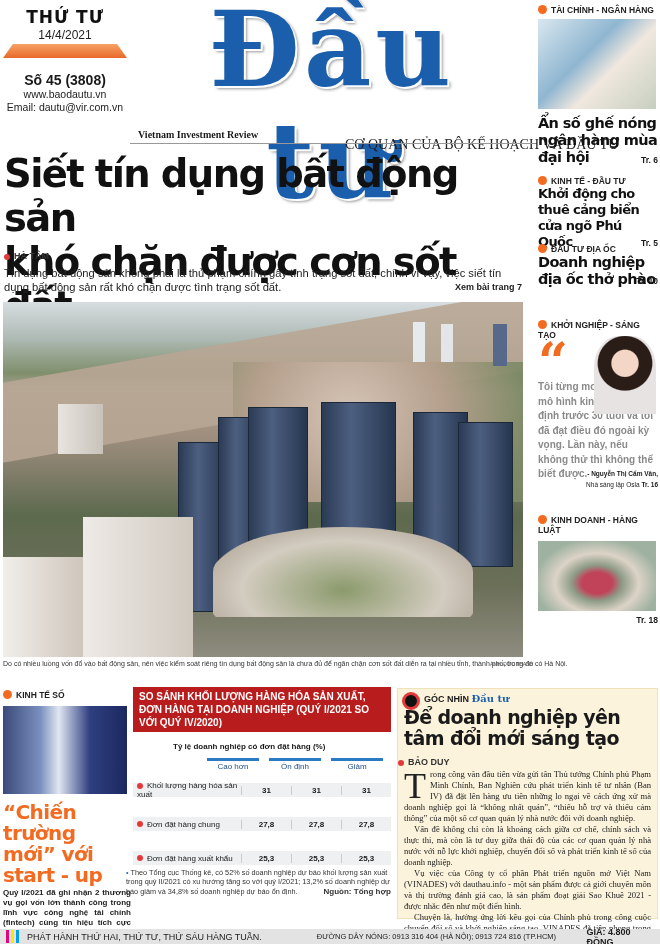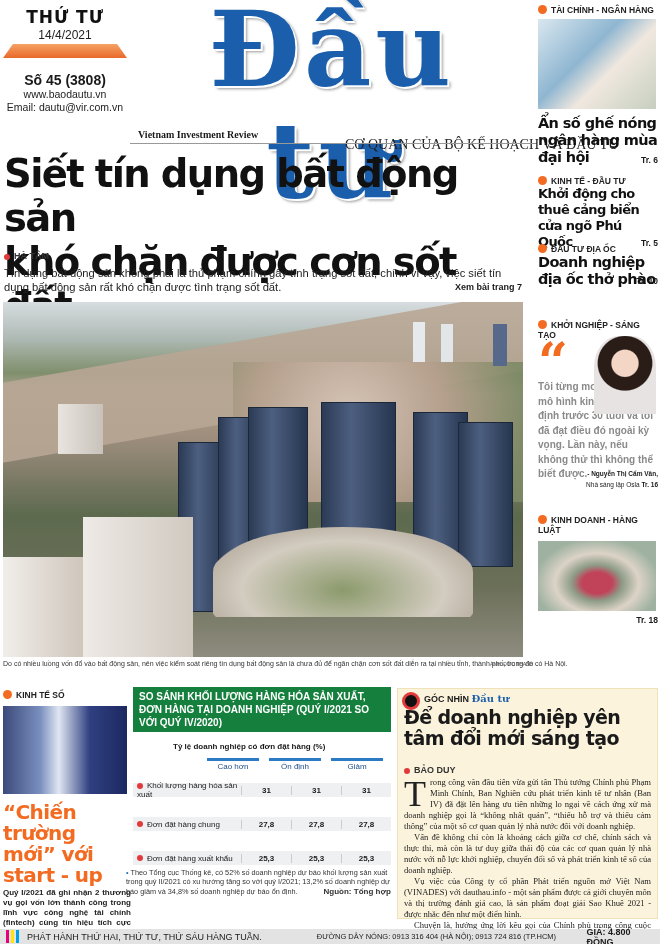--- a/index.html
+++ b/index.html
@@ -34,21 +34,21 @@
 .rc{left:538px;width:120px}
 .sec{font-size:8.5px;font-weight:bold;color:#222}
 .rhead{font-family:"DejaVu Sans",sans-serif;font-weight:bold;font-size:14.5px;line-height:17px;letter-spacing:-.6px;color:#111}
 .tr{font-size:8.5px;font-weight:bold;float:right;margin-top:4px}
 .small{font-size:8.5px;line-height:12px;color:#222}
 .quote{font-size:10px;line-height:14.5px;color:#8a8a8a;font-weight:bold}
 .orange{color:#f26b21}
 .img{overflow:hidden}
 
 .chartbox{left:133px;top:687px;width:258px}
-.charttitle{background:#15803d;color:#fff;font-weight:bold;font-size:10px;line-height:13px;padding:3px 6px}
+.charttitle{background:#b91c1c;color:#fff;font-weight:bold;font-size:10px;line-height:13px;padding:3px 6px}
 .csub{font-size:8px;font-weight:bold;text-align:left;margin:10px 0 7px 40px}
 .tags{display:flex;justify-content:flex-end;gap:10px;padding-right:8px}
 .tag{font-size:8px;color:#1f4f8a;border-top:3px solid #2a7bc4;width:52px;text-align:center;padding-top:1px}
 .row{display:flex;background:#eef0f2;height:14px;align-items:center;font-size:8px;margin-top:20px}
 .row .lab{width:108px;padding-left:4px}
 .row .v{width:50px;text-align:center;font-weight:bold;border-left:1px solid #ccc}
 .notes{left:126px;top:868px;width:265px;font-size:7.3px;line-height:9.4px;color:#333}
 .notes .b{color:#1f6fb5}
 .goc{left:397px;top:688px;width:261px;height:231px;background:#fbf3dc;border:1px solid #f0e2b8}
 .gochead{font-size:9px;font-weight:bold;padding:4px 0 0 26px}
@@ -176,21 +176,21 @@
 </div>
 <div class="abs notes">
   <div><span class="b">• </span><span>Theo Tổng cục Thống kê, có 52% số doanh nghiệp dự báo khối lượng sản xuất trong quý II/2021 có xu hướng tăng so với quý I/2021; 13,2% số doanh nghiệp dự báo giảm và 34,8% số doanh nghiệp dự báo ổn định.</span></div>
   <div style="text-align:right;font-weight:bold;font-size:8px;margin-top:-9px">Nguồn: Tổng hợp</div>
 </div>
 
 <div class="abs goc">
   <div class="gocicon"></div>
   <div class="gochead"><span>GÓC NHÌN</span> <span style="color:#1b5fac;font-family:'DejaVu Serif',serif;font-size:10px">Đầu tư</span></div>
   <div class="gochl">Để doanh nghiệp yên tâm đổi mới sáng tạo</div>
-  <div class="byline" style="padding-left:6px;margin-top:16px"><span class="dot"></span><span>BẢO DUY</span></div>
+  <div class="byline" style="margin-top:8px"><span class="dot"></span><span>BẢO DUY</span></div>
   <div class="gocbody">
     <p><span class="dropcap">T</span><span>rong công văn đầu tiên vừa gửi tân Thủ tướng Chính phủ Phạm Minh Chính, Ban Nghiên cứu phát triển kinh tế tư nhân (Ban IV) đã đặt lên hàng ưu tiên những lo ngại về cách ứng xử mà doanh nghiệp gọi là “không nhất quán”, “thiếu hỗ trợ và thiếu cảm thông” của một số cơ quan quản lý nhà nước đối với doanh nghiệp.</span></p>
     <p style="text-indent:10px">Vấn đề không chỉ còn là khoảng cách giữa cơ chế, chính sách và thực thi, mà còn là tư duy giữa thái độ của các cơ quan quản lý nhà nước với nỗ lực khởi nghiệp, chuyển đổi số và phát triển kinh tế số của doanh nghiệp.</p>
     <p style="text-indent:10px">Vụ việc của Công ty cổ phần Phát triển nguồn mở Việt Nam (VINADES) với dauthau.info - một sản phẩm được cả giới chuyên môn và thị trường đánh giá cao, là sản phẩm đoạt giải Sao Khuê 2021 - được nhắc đến như một điển hình.</p>
     <p style="text-indent:10px">Chuyện là, hưởng ứng lời kêu gọi của Chính phủ trong công cuộc chuyển đổi số và khởi nghiệp sáng tạo, VINADES đã tiên phong trong việc đưa các giải pháp khai thác dữ liệu công khai, dữ liệu mở của Chính phủ vào ứng dụng chuyển đổi số cho doanh nghiệp.</p>
     <div style="text-align:right;font-family:'Liberation Sans',sans-serif;font-weight:bold;font-size:8px;margin-top:-11px">Xem tiếp trang 3</div>
   </div>
 </div>
 
 <div class="abs footer">

